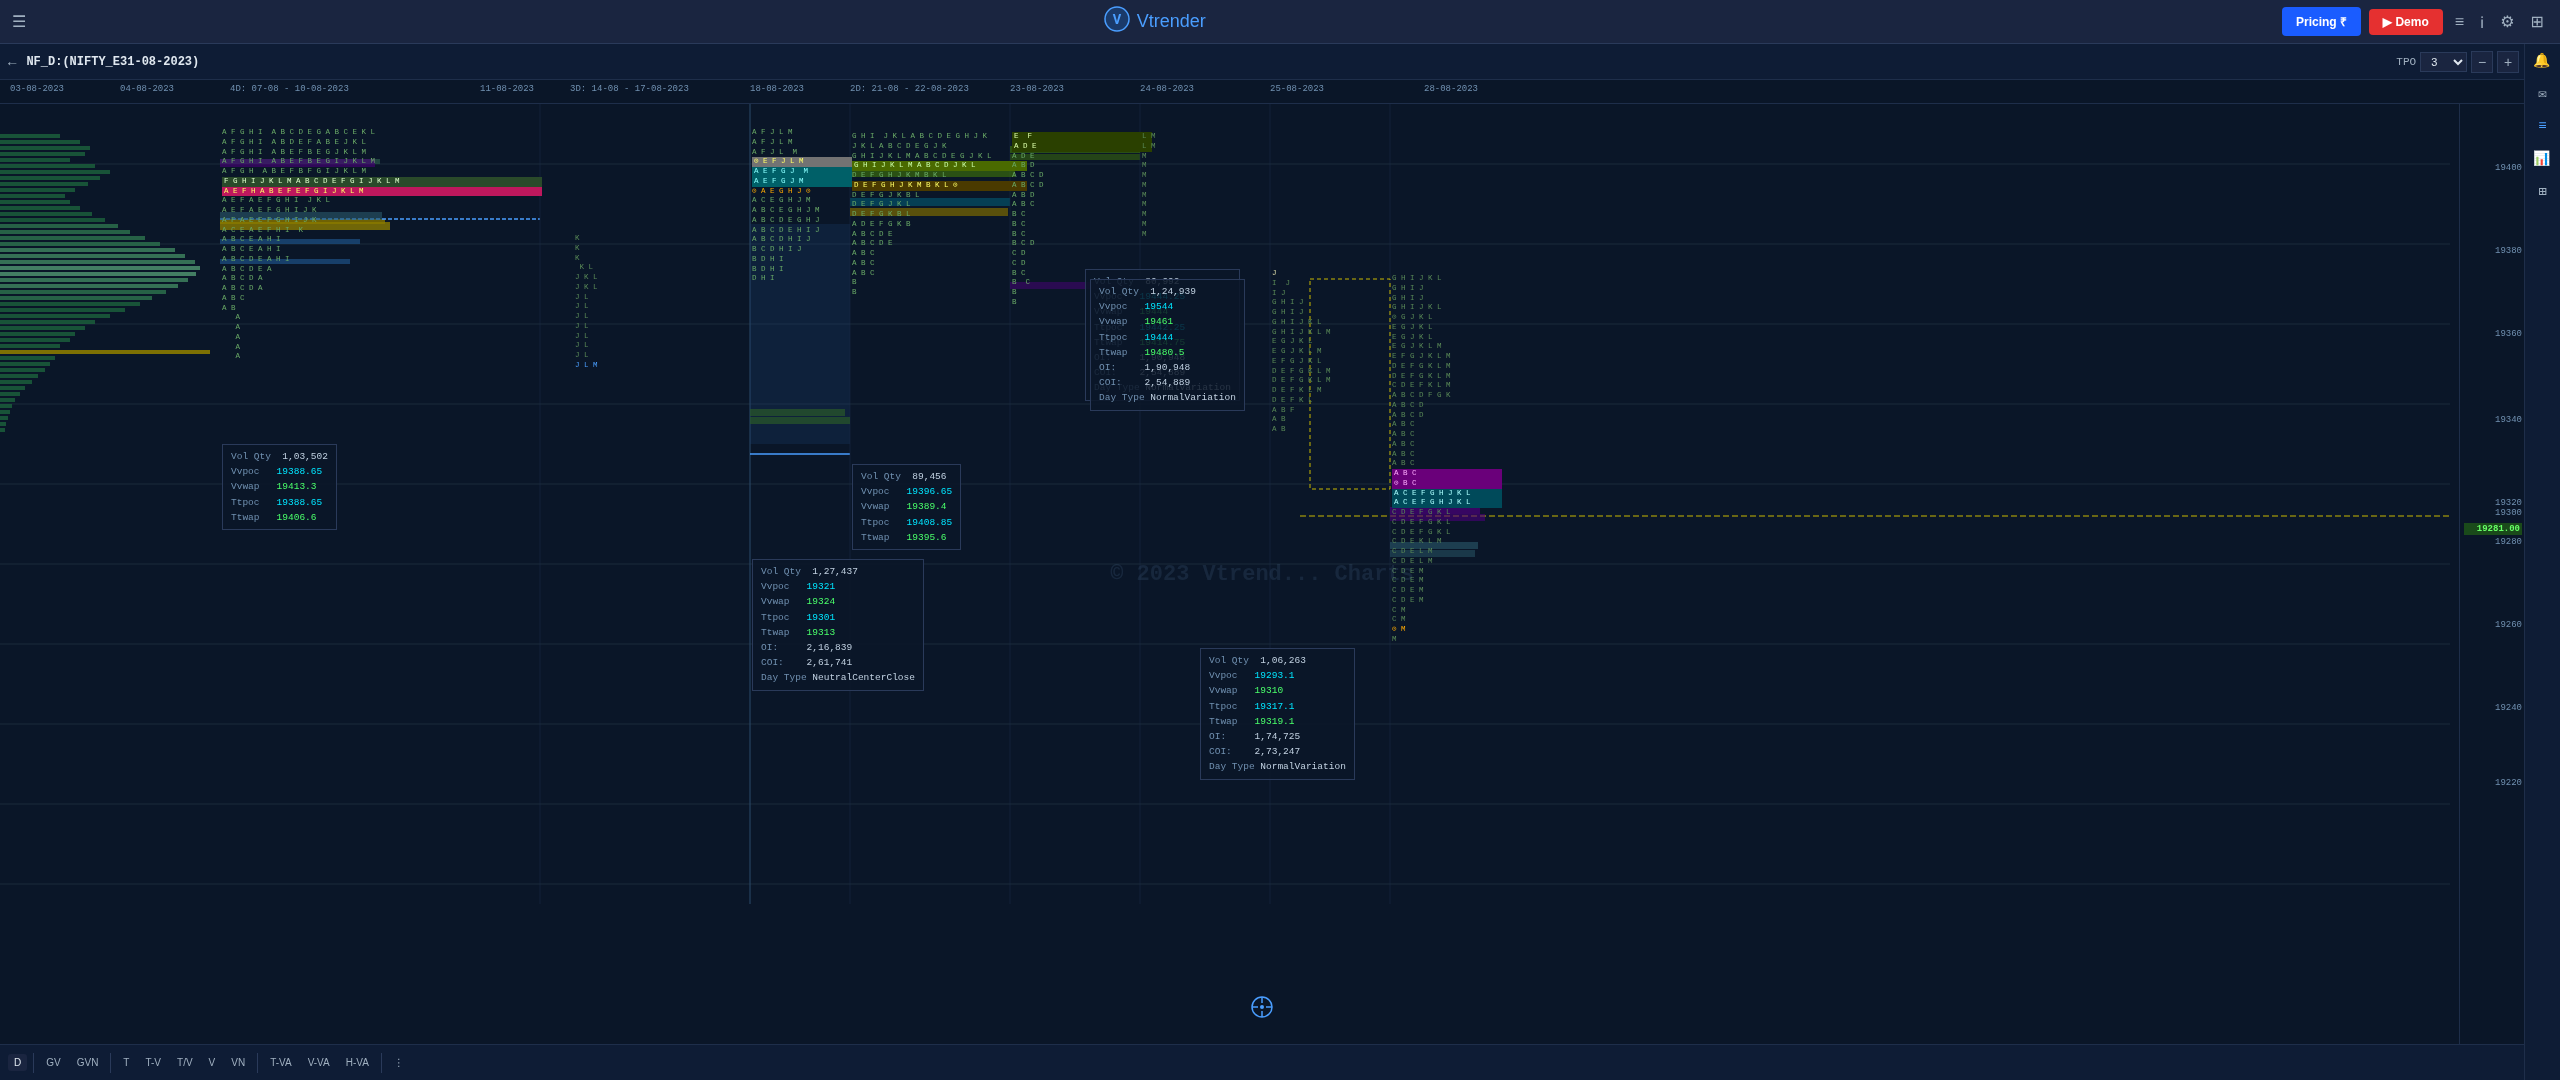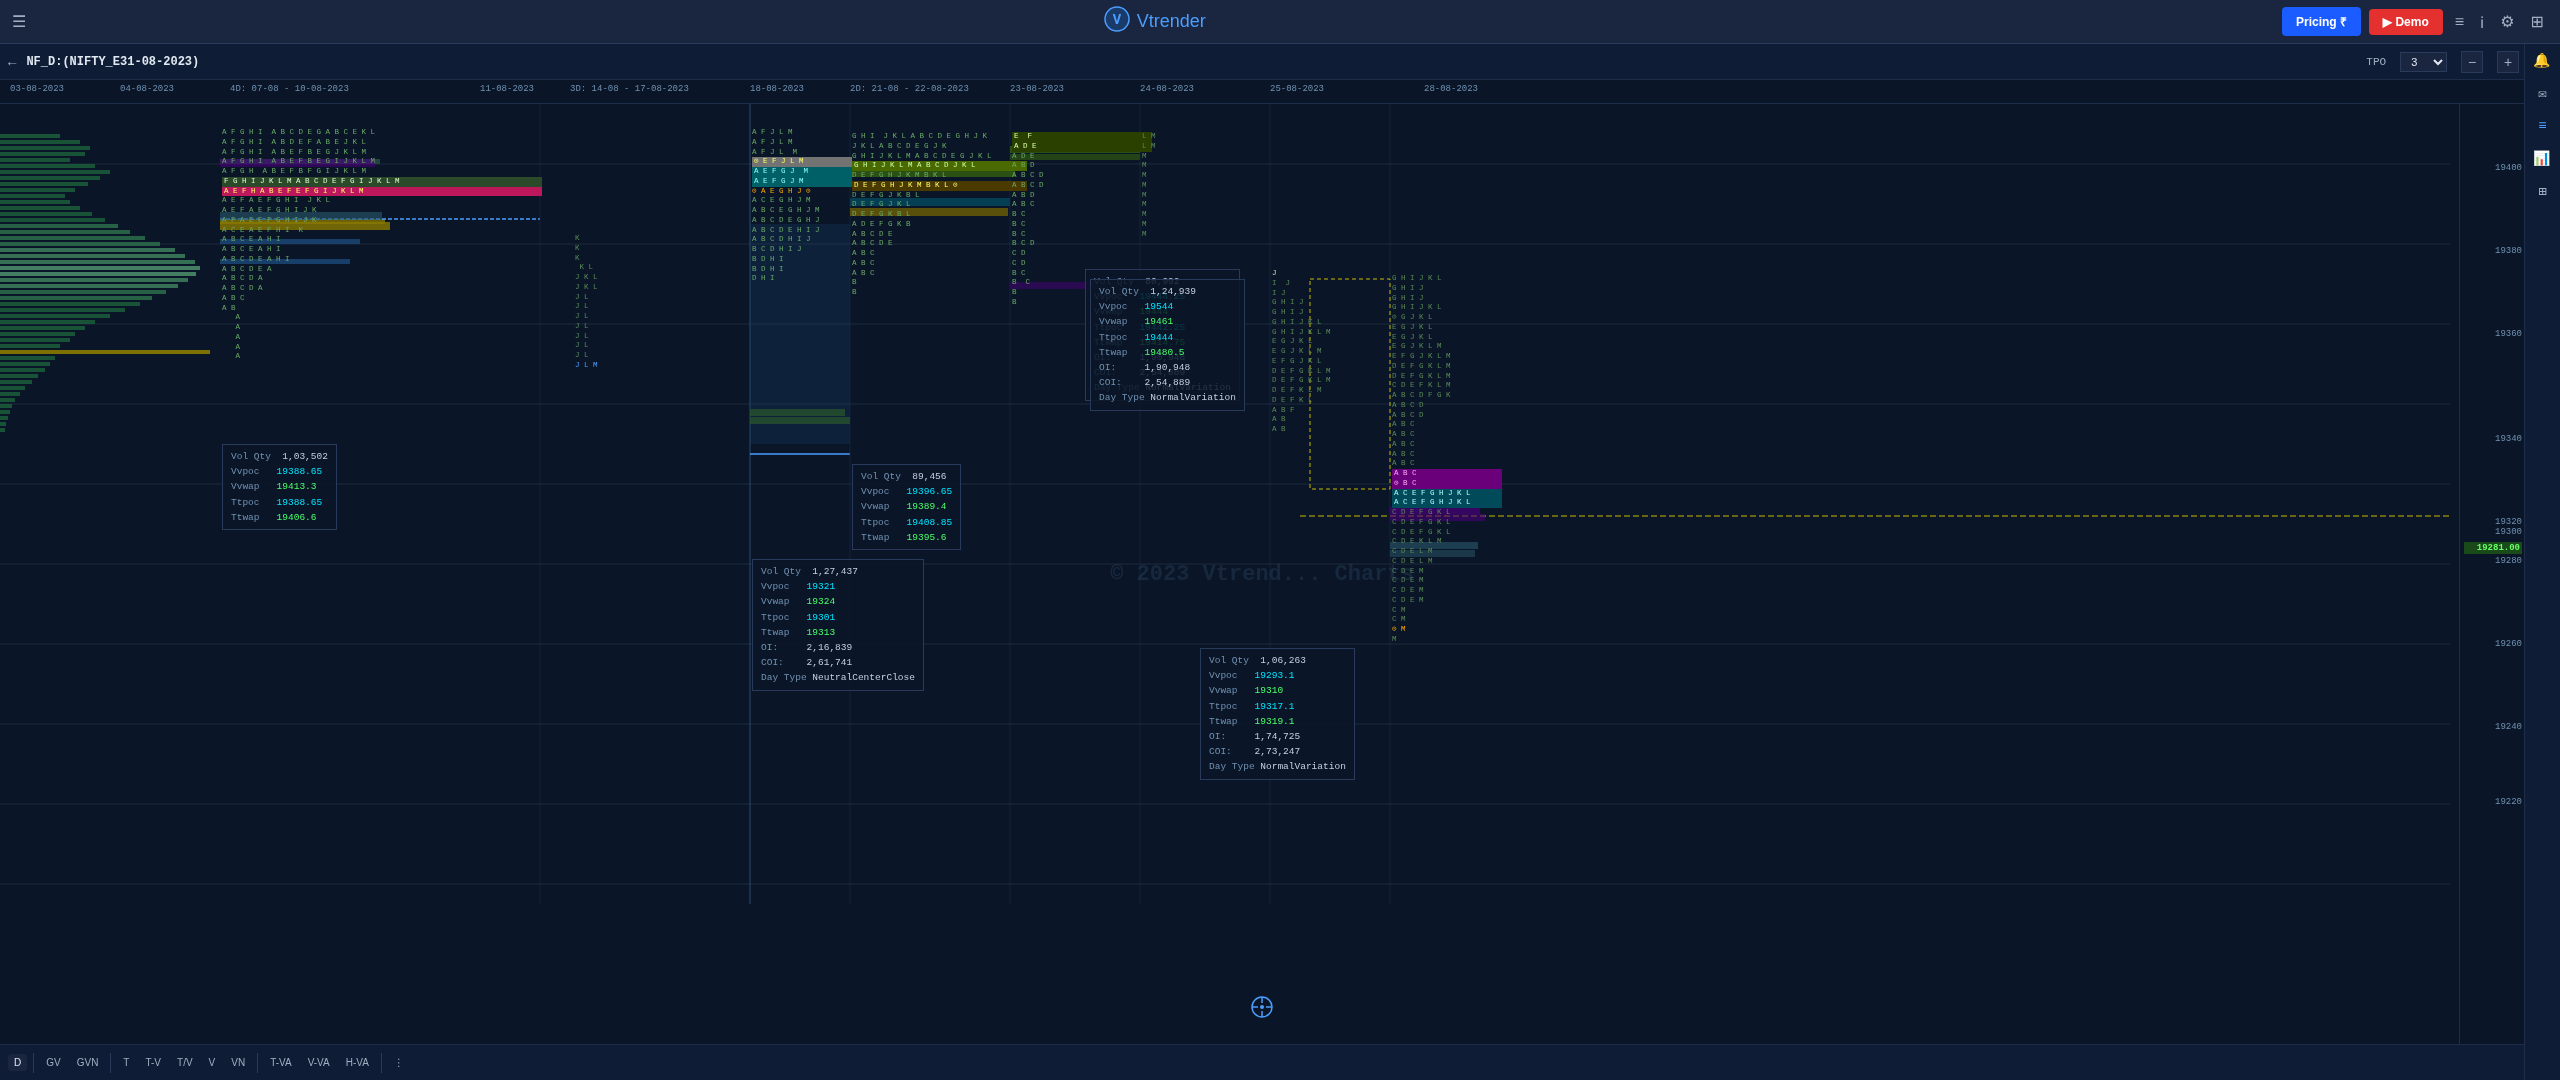--- a/index.html
+++ b/index.html
@@ -67,21 +67,21 @@
       align-items: center;
       background: #0e1c35;
       height: 36px;
       padding: 0 8px;
       border-bottom: 1px solid #1e2e4a;
       gap: 10px;
     }
     #back-btn { color: #a0b0c0; cursor: pointer; font-size: 14px; }
     #symbol-title { color: #e0e8f0; font-size: 12px; font-weight: bold; }
     .spacer { flex: 1; }
-    #tpo-controls { display: flex; align-items: center; gap: 14px; }
+    #tpo-controls { display: flex; align-items: center; gap: 4px; }
     #tpo-label { color: #a0b0c0; font-size: 11px; }
     #tpo-select {
       background: #1a2540;
       color: #e0e8f0;
       border: 1px solid #2a3a5a;
       padding: 2px 6px;
       font-size: 11px;
       cursor: pointer;
     }
     .zoom-btn {
@@ -681,21 +681,21 @@
       <div><span class="label">Ttwap &nbsp;&nbsp;</span><span class="val-green">19319.1</span></div>
       <div><span class="label">OI: &nbsp;&nbsp;&nbsp;&nbsp;</span><span>1,74,725</span></div>
       <div><span class="label">COI: &nbsp;&nbsp;&nbsp;</span><span>2,73,247</span></div>
       <div><span class="label">Day Type </span><span>NormalVariation</span></div>
     </div>
 
     <div id="price-axis" style="position:absolute;right:0;top:0;width:65px;height:100%;background:#0a1628;border-left:1px solid #1e2e4a;display:flex;flex-direction:column;justify-content:flex-start;padding:4px 2px 4px 4px;font-size:9px;color:#7090b0;">
       <div class="price-label" style="margin-top:55px;">19400</div>
       <div class="price-label" style="margin-top:73px;">19380</div>
       <div class="price-label" style="margin-top:73px;">19360</div>
-      <div class="price-label" style="margin-top:95px;">19340</div>
+      <div class="price-label" style="margin-top:76px;">19340</div>
       <div class="price-label" style="margin-top:73px;">19320</div>
       <div class="price-label" style="">19300</div>
       <div class="price-label" style="margin-top:5px; color:#66ff66; font-weight:bold; background:#1a4a1a; padding:1px 2px;">19281.00</div>
       <div class="price-label" style="margin-top:2px;">19280</div>
       <div class="price-label" style="margin-top:73px;">19260</div>
       <div class="price-label" style="margin-top:73px;">19240</div>
       <div class="price-label" style="margin-top:65px;">19220</div>
     </div>
 
     <div style="position:absolute; bottom:20px; left:50%; transform:translateX(-50%);">

